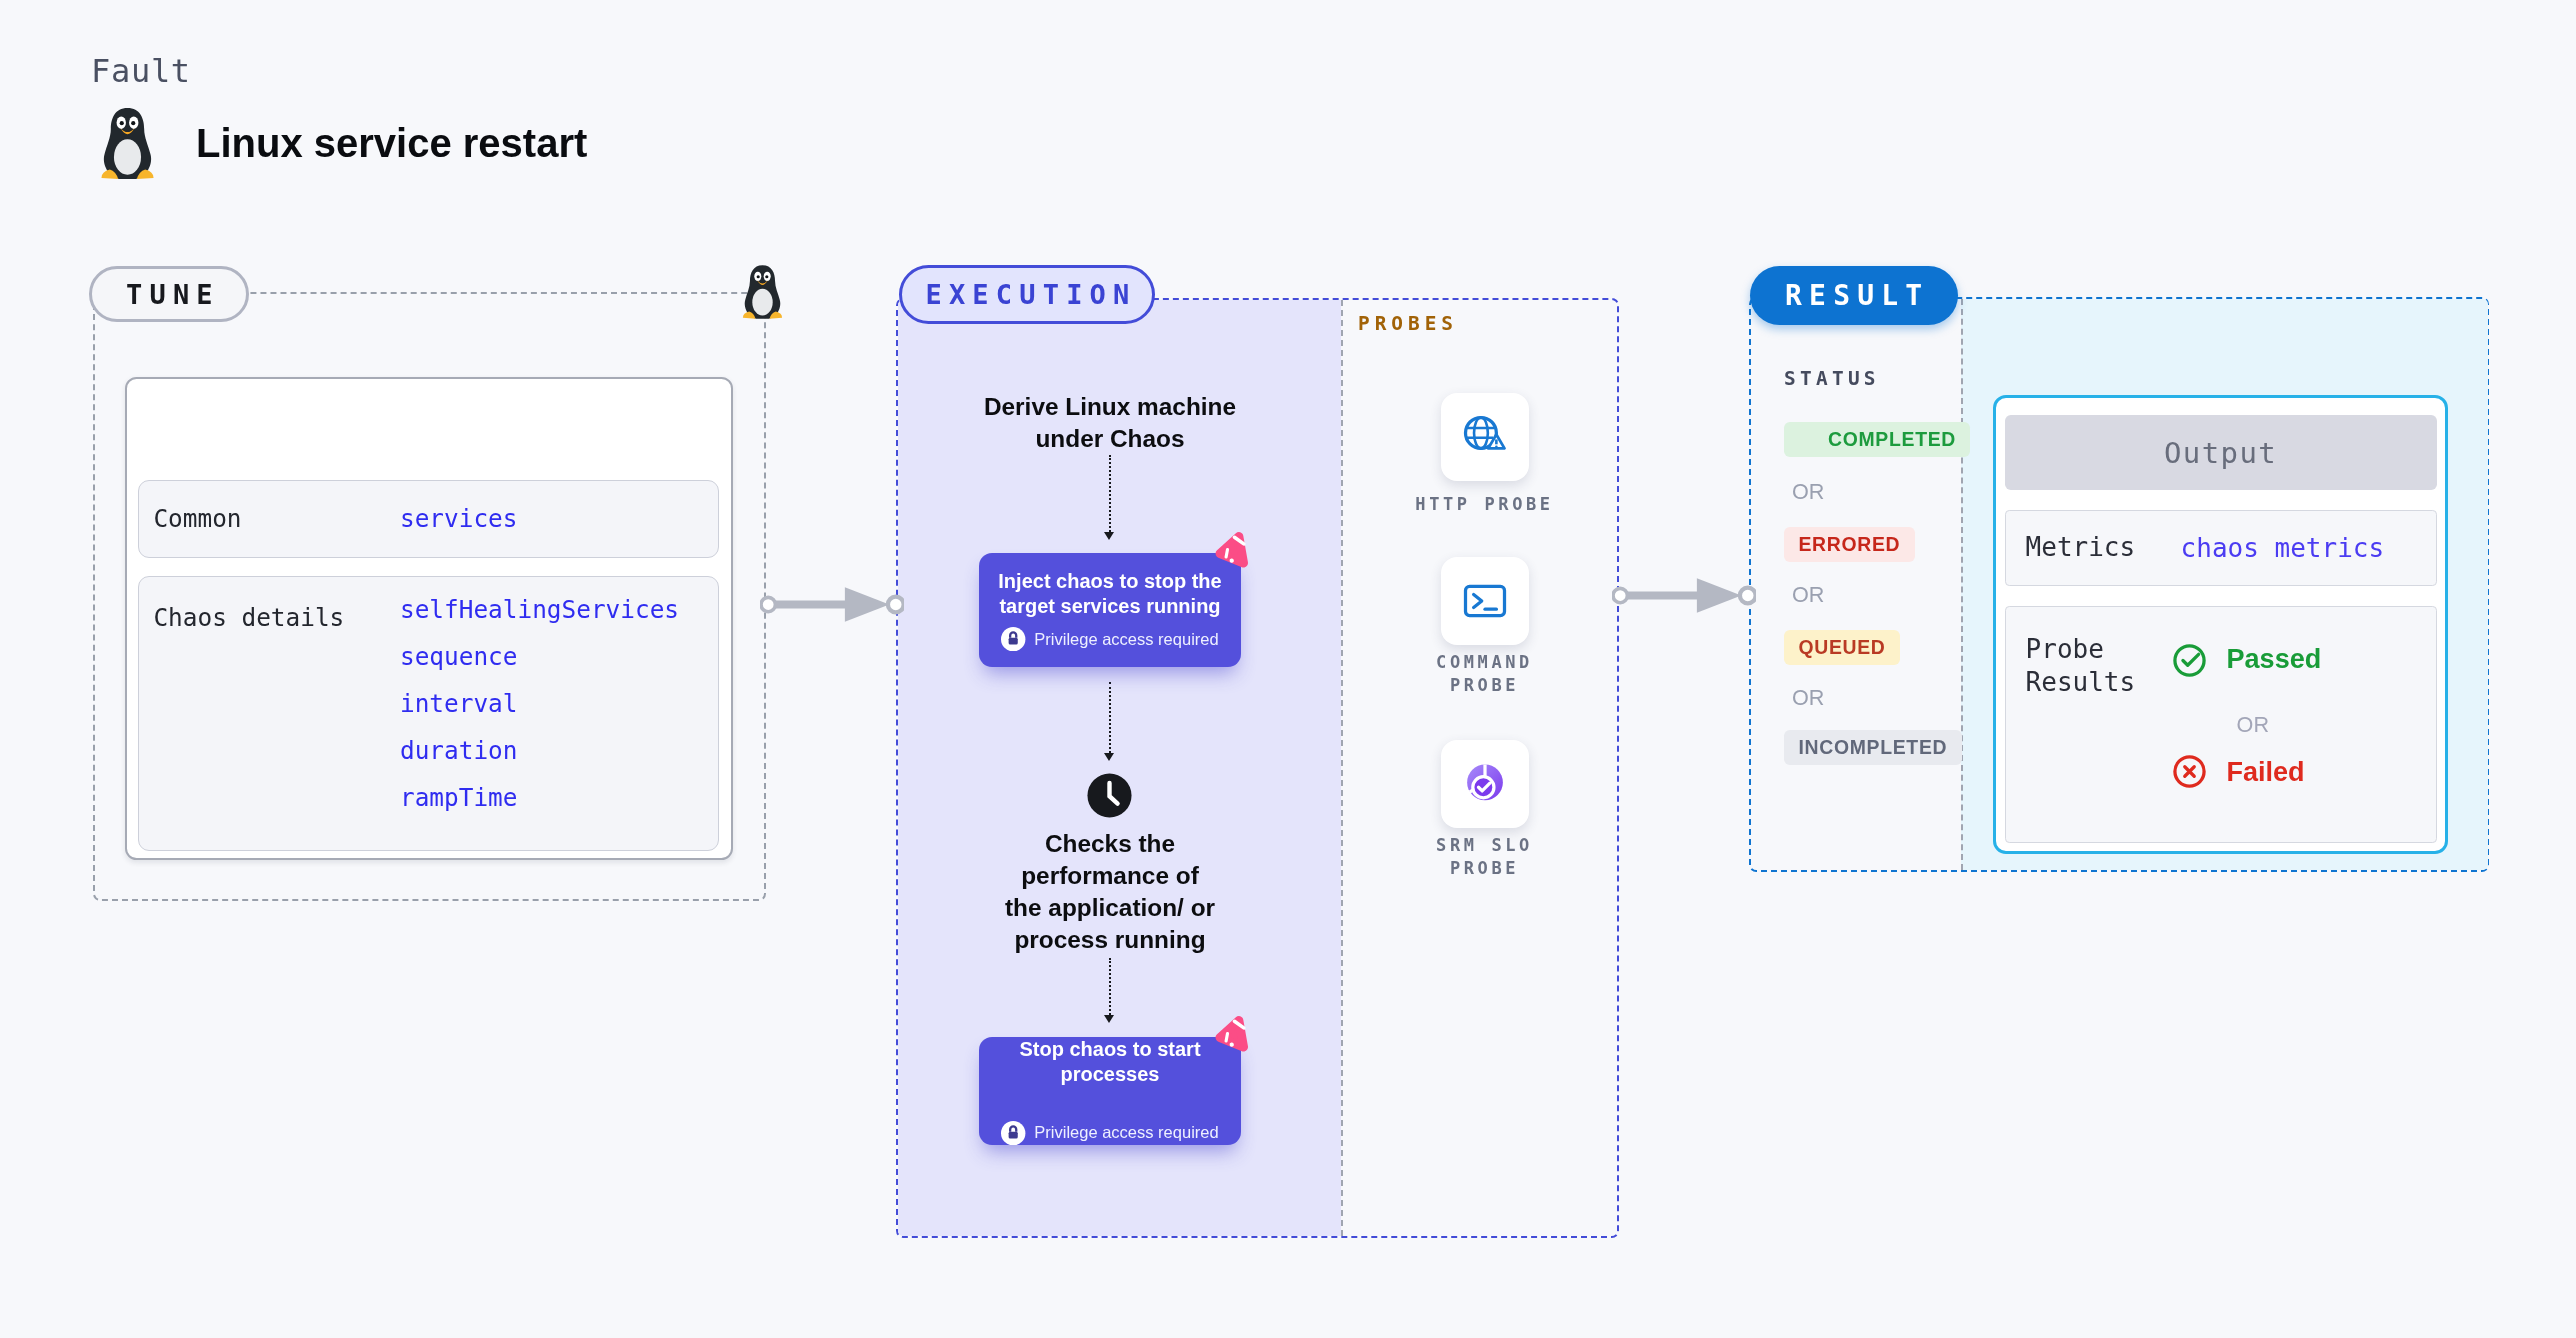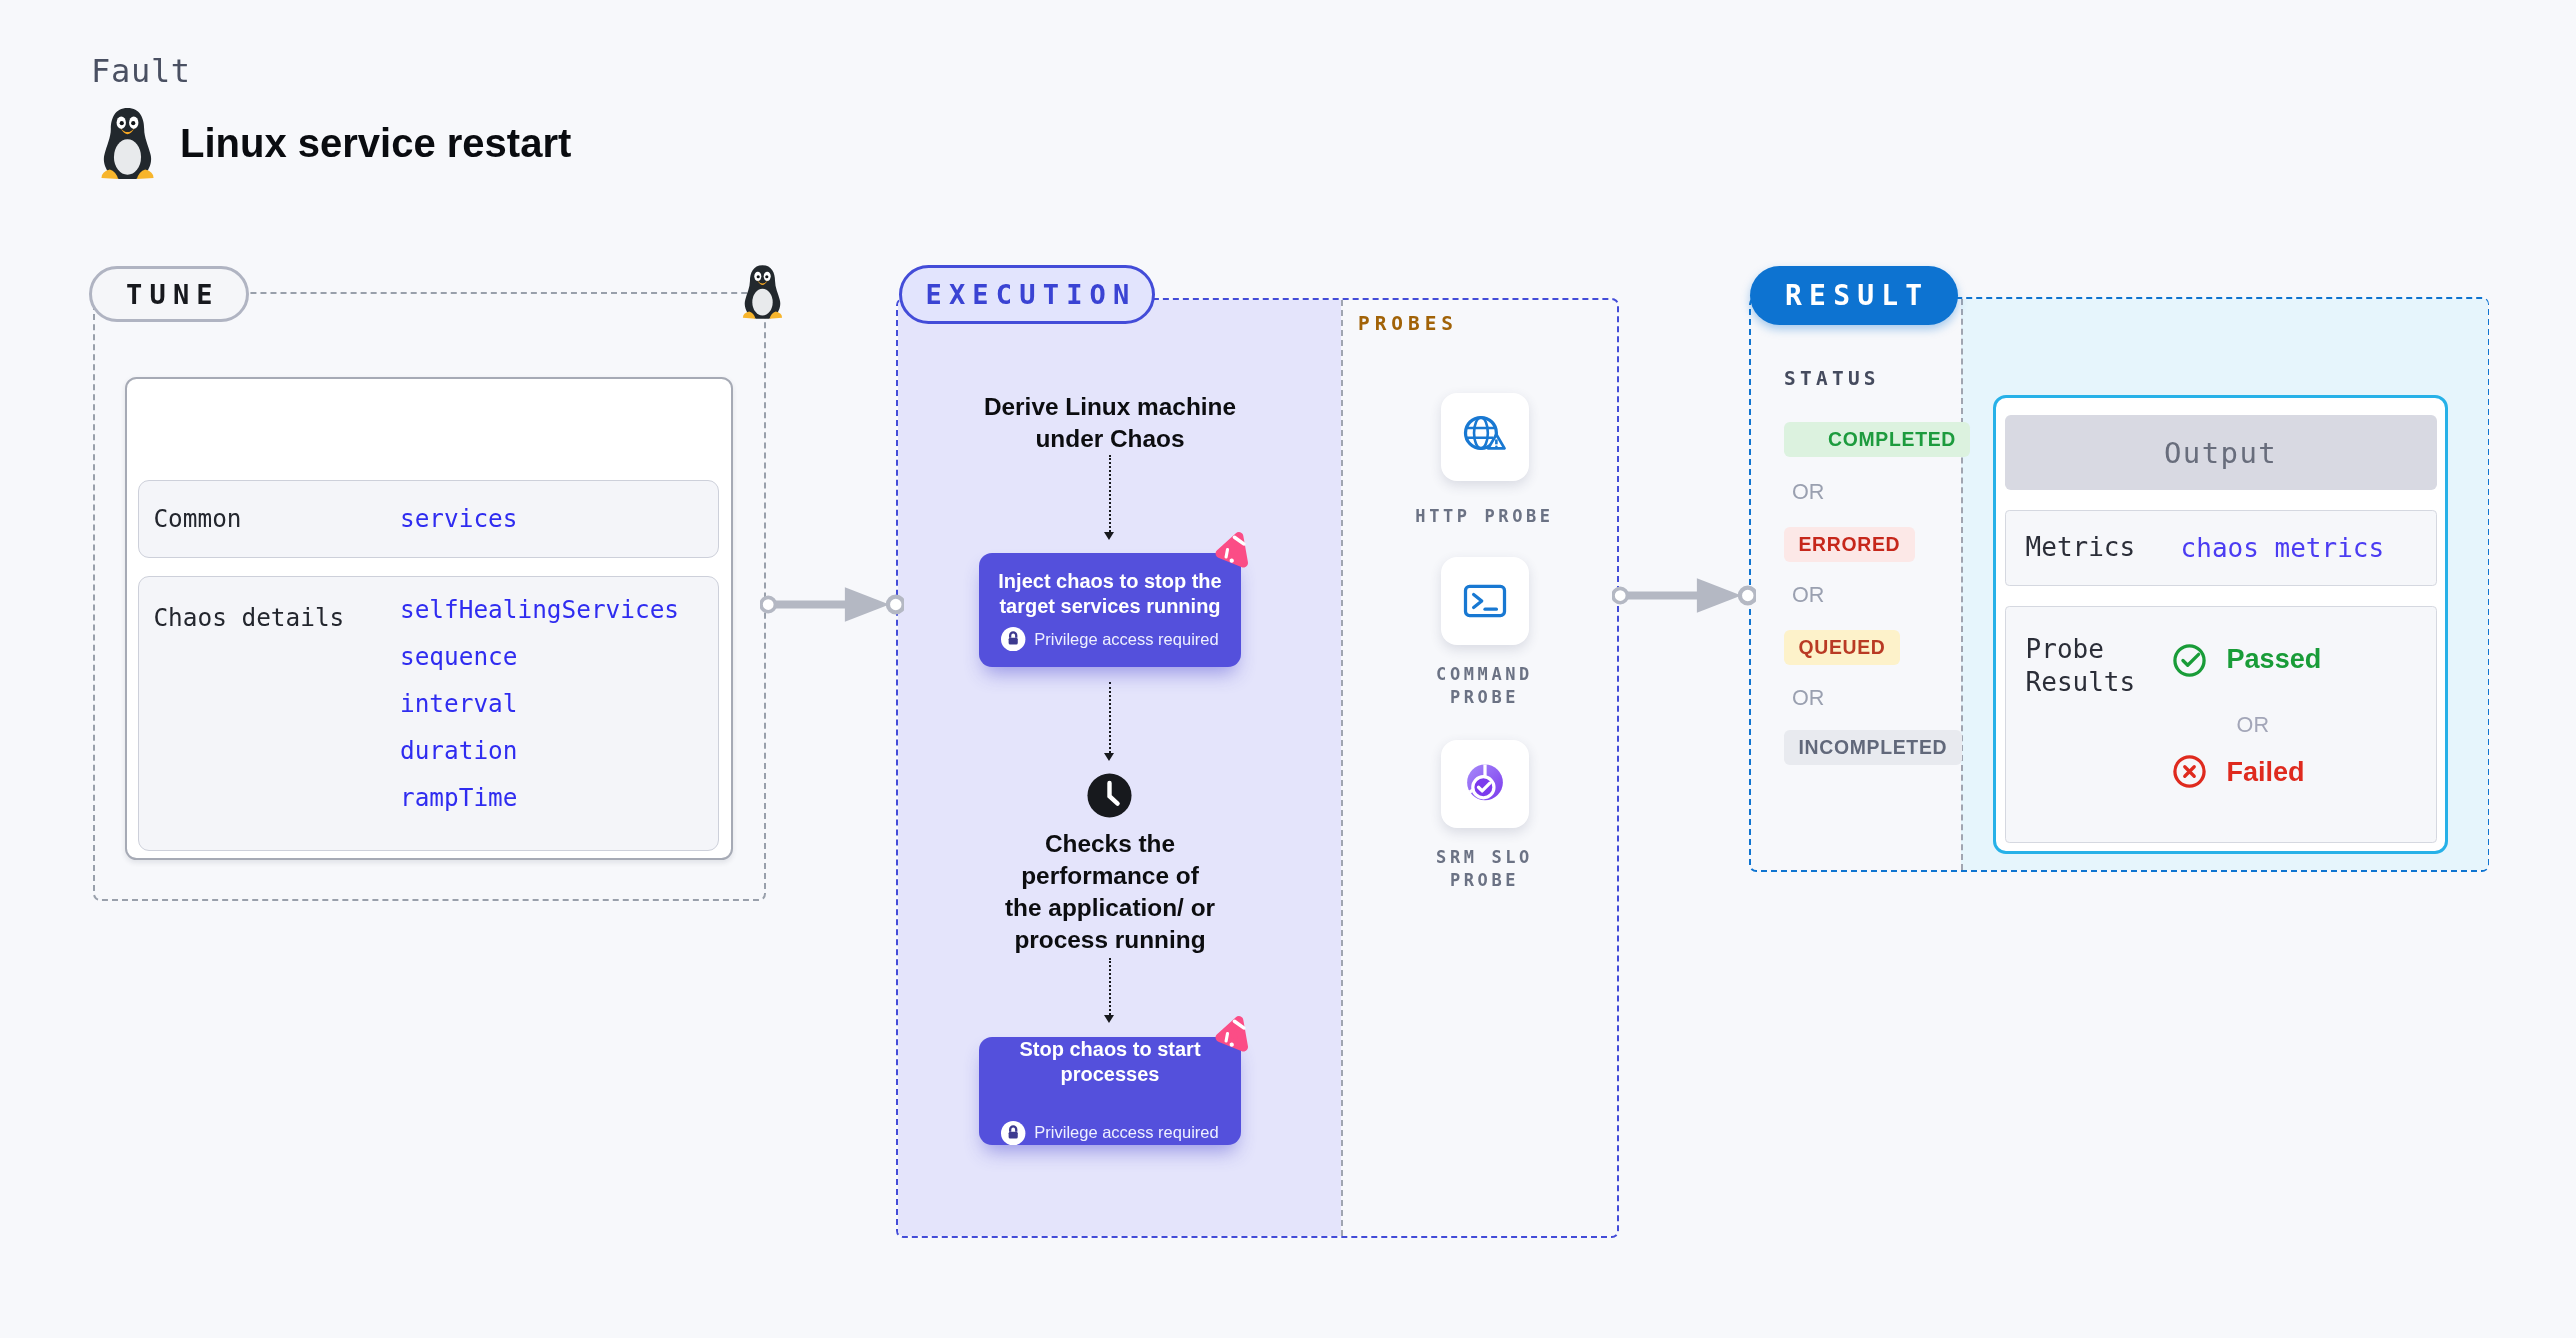--- a/index.html
+++ b/index.html
@@ -4,21 +4,21 @@
 <style>
   * { margin:0; padding:0; box-sizing:border-box; }
   html,body { background:#f7f8fb; }
   .mono { font-family:"DejaVu Sans Mono","Liberation Mono",monospace; }
   .sans { font-family:"Liberation Sans","DejaVu Sans",sans-serif; }
   .preline { white-space:pre-line; }
   #canvas { position:relative; width:2576px; height:1338px; background:#f7f8fb; overflow:hidden; }
 
   
   .kicker { position:absolute; left:91px; top:52px; font-size:32px; color:#4a5062; letter-spacing:0.7px; }
-  .brand-row { position:absolute; left:95px; top:106px; display:flex; align-items:center; gap:20px; }
+  .brand-row { position:absolute; left:95px; top:106px; display:flex; align-items:center; gap:36px; }
   .brand-row h1 { font-size:40px; font-weight:bold; color:#0a0c10; }
   .tux-big { width:65px; height:75px; }
 
   
   .pill { position:absolute; display:flex; align-items:center; justify-content:center;
           border-radius:33px; font-weight:bold; z-index:6; }
 
   
   .tune-box { position:absolute; left:93px; top:292px; width:673px; height:609px;
               border:2.9px dashed #99a0ab; border-radius:7.2px; }
@@ -80,21 +80,21 @@
 
   
   .probes-label { position:absolute; left:460px; top:11.5px; font-size:19.4px; font-weight:bold;
                   letter-spacing:5px; color:#a16207; }
   .probe-card { position:absolute; left:543px; width:88px; height:88px; background:#fff;
                 border-radius:16px; box-shadow:0 4.3px 11.5px rgba(50,60,90,.14);
                 display:flex; align-items:center; justify-content:center; }
   .probe-card svg { width:52px; height:52px; }
   .pc-1 { top:93px; } .pc-2 { top:257px; } .pc-3 { top:440px; }
   .probe-label { position:absolute; left:500px; width:173px; text-align:center; font-size:17px;
-                 font-weight:bold; letter-spacing:3.6px; line-height:23px; color:#6b7284;margin-top:12px; }
+                 font-weight:bold; letter-spacing:3.6px; line-height:23px; color:#6b7284; }
   .pl-1 { top:193px; } .pl-2 { top:351px; } .pl-3 { top:534px; }
 
   
   .result-box { position:absolute; left:1749px; top:297px; width:740px; height:575px;
                 border:2.9px dashed #0f74d0; border-radius:7.2px; }
   .result-fill { position:absolute; left:210px; top:0; width:527px; height:100%;
                  background:#e6f5fc; border-radius:0 5px 5px 0; }
   .result-divider { position:absolute; left:210px; top:0; height:100%; border-left:2.2px dashed #a0a5b1; }
   .result-pill { left:-1.4px; top:-33px; width:208px; height:59px; background:#0d73d1; color:#fff;
                  font-size:28px; letter-spacing:7.2px; text-indent:7.2px;

